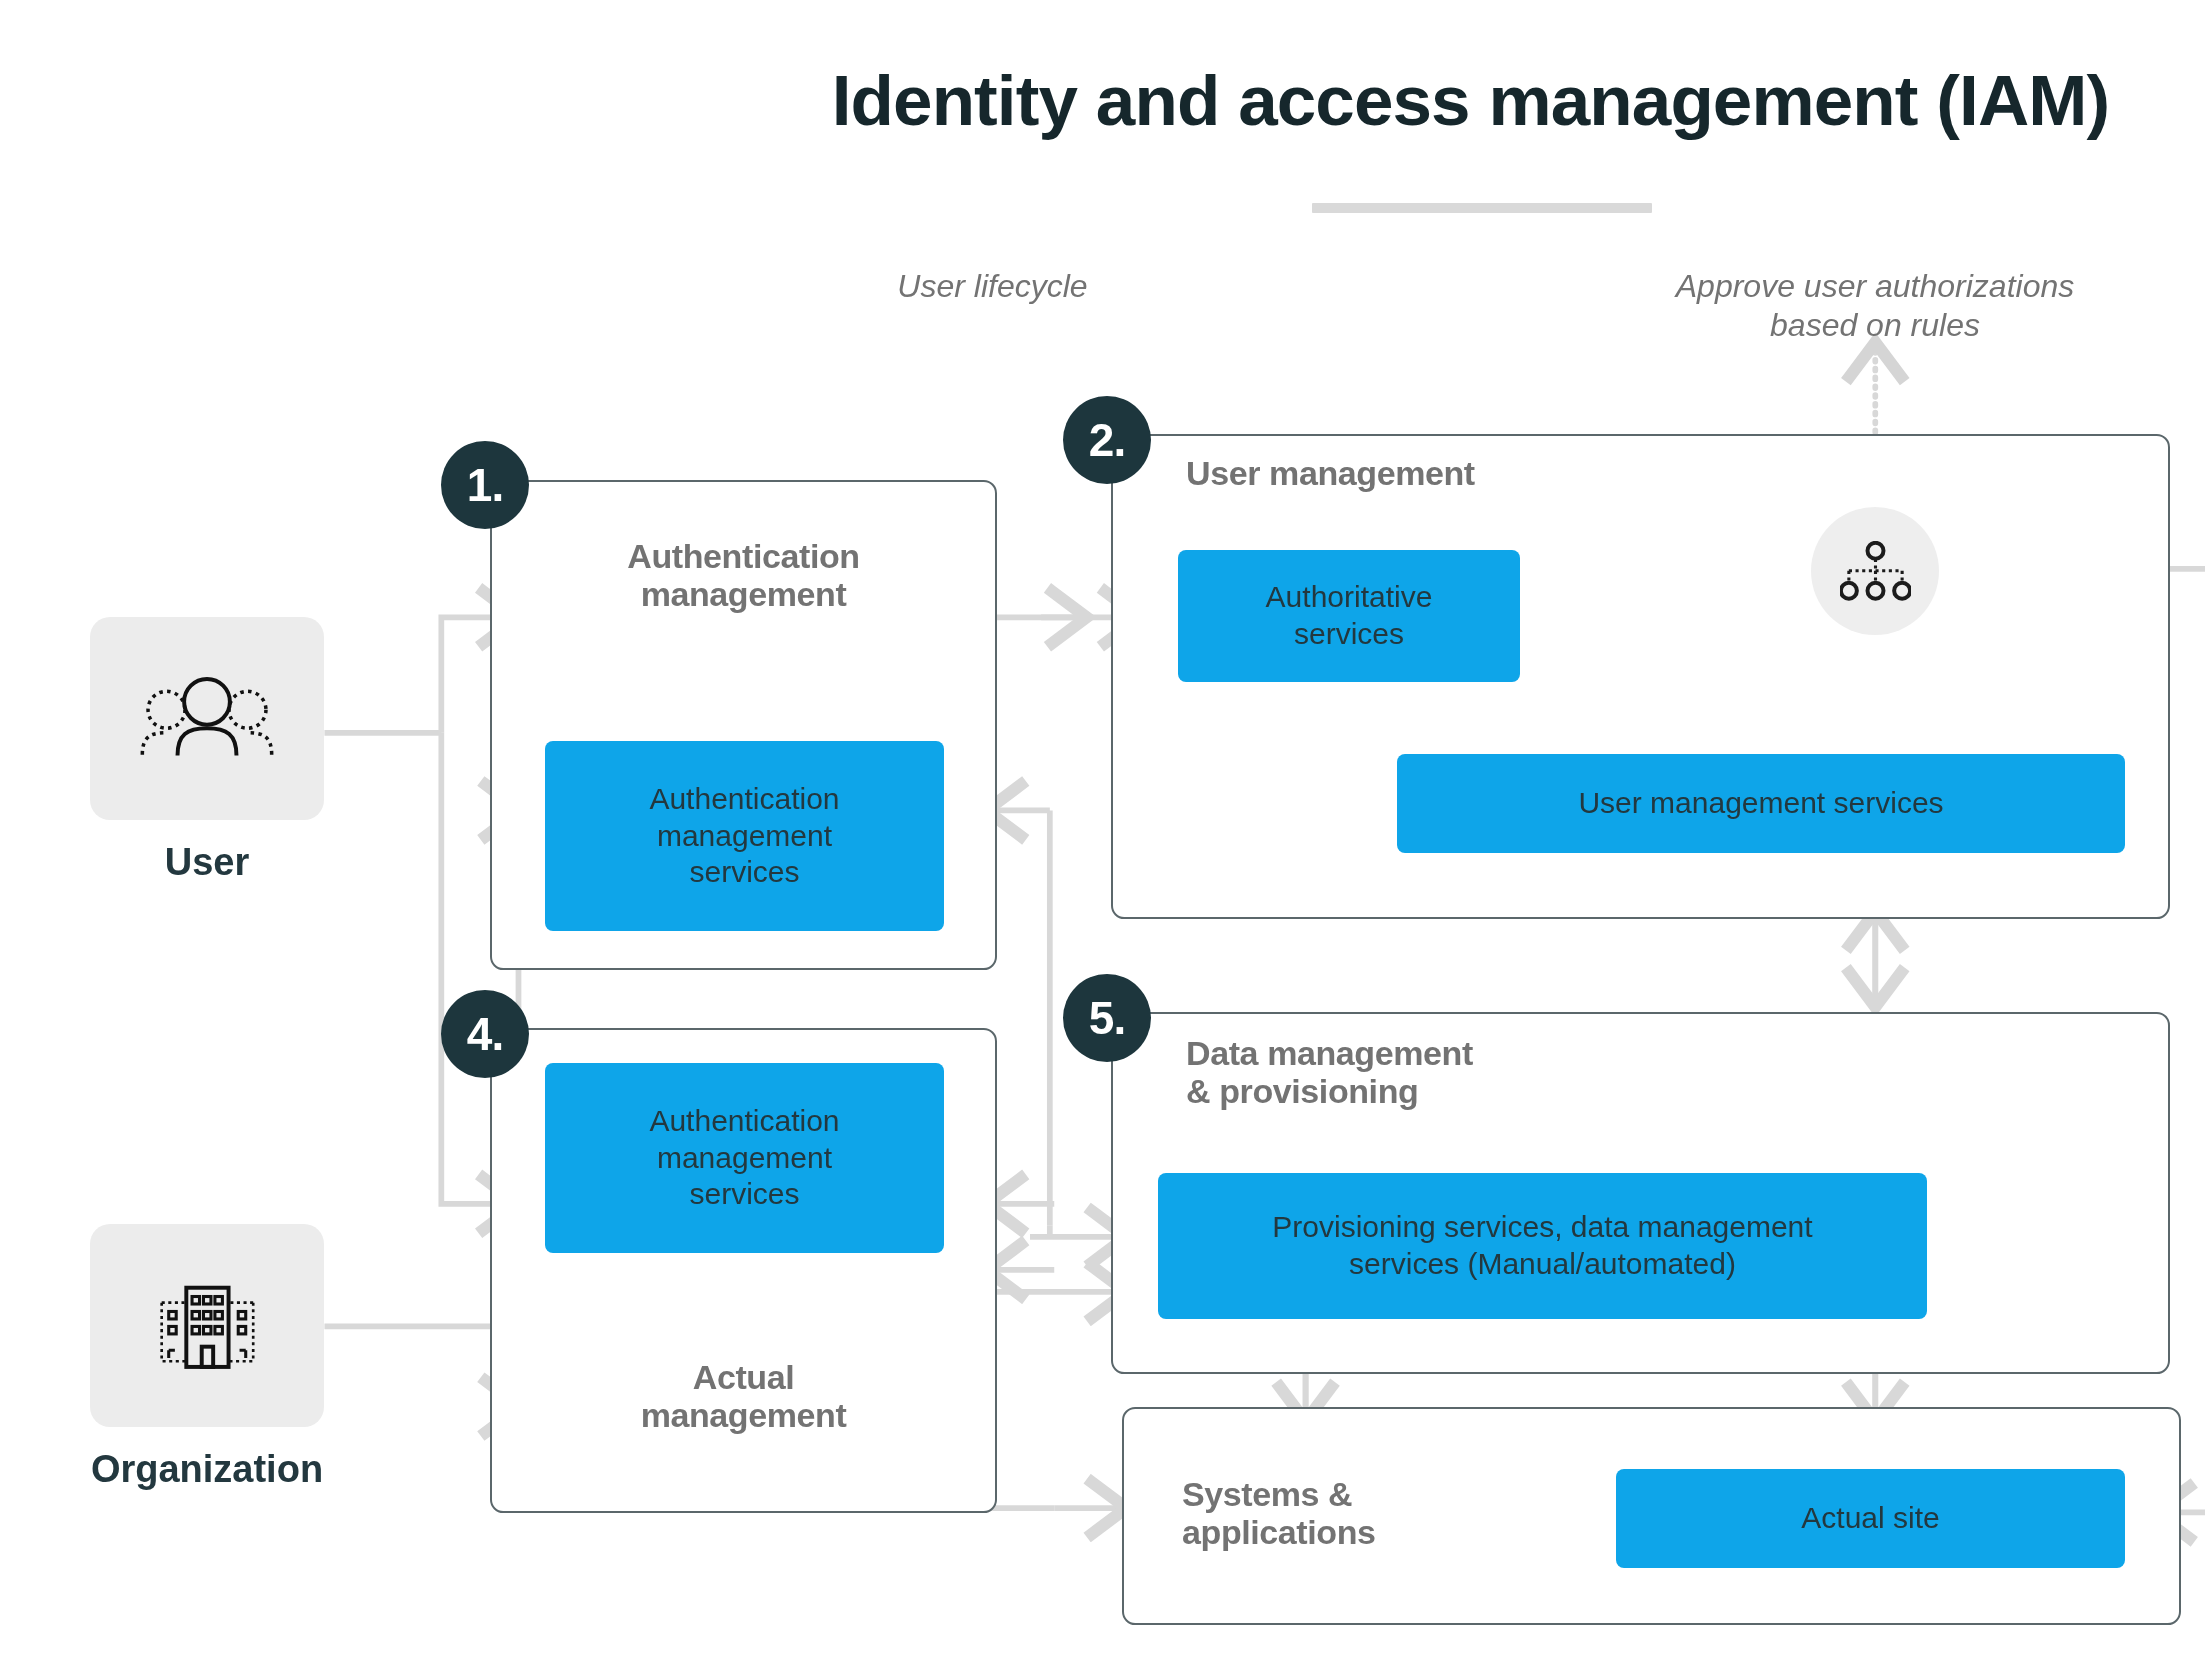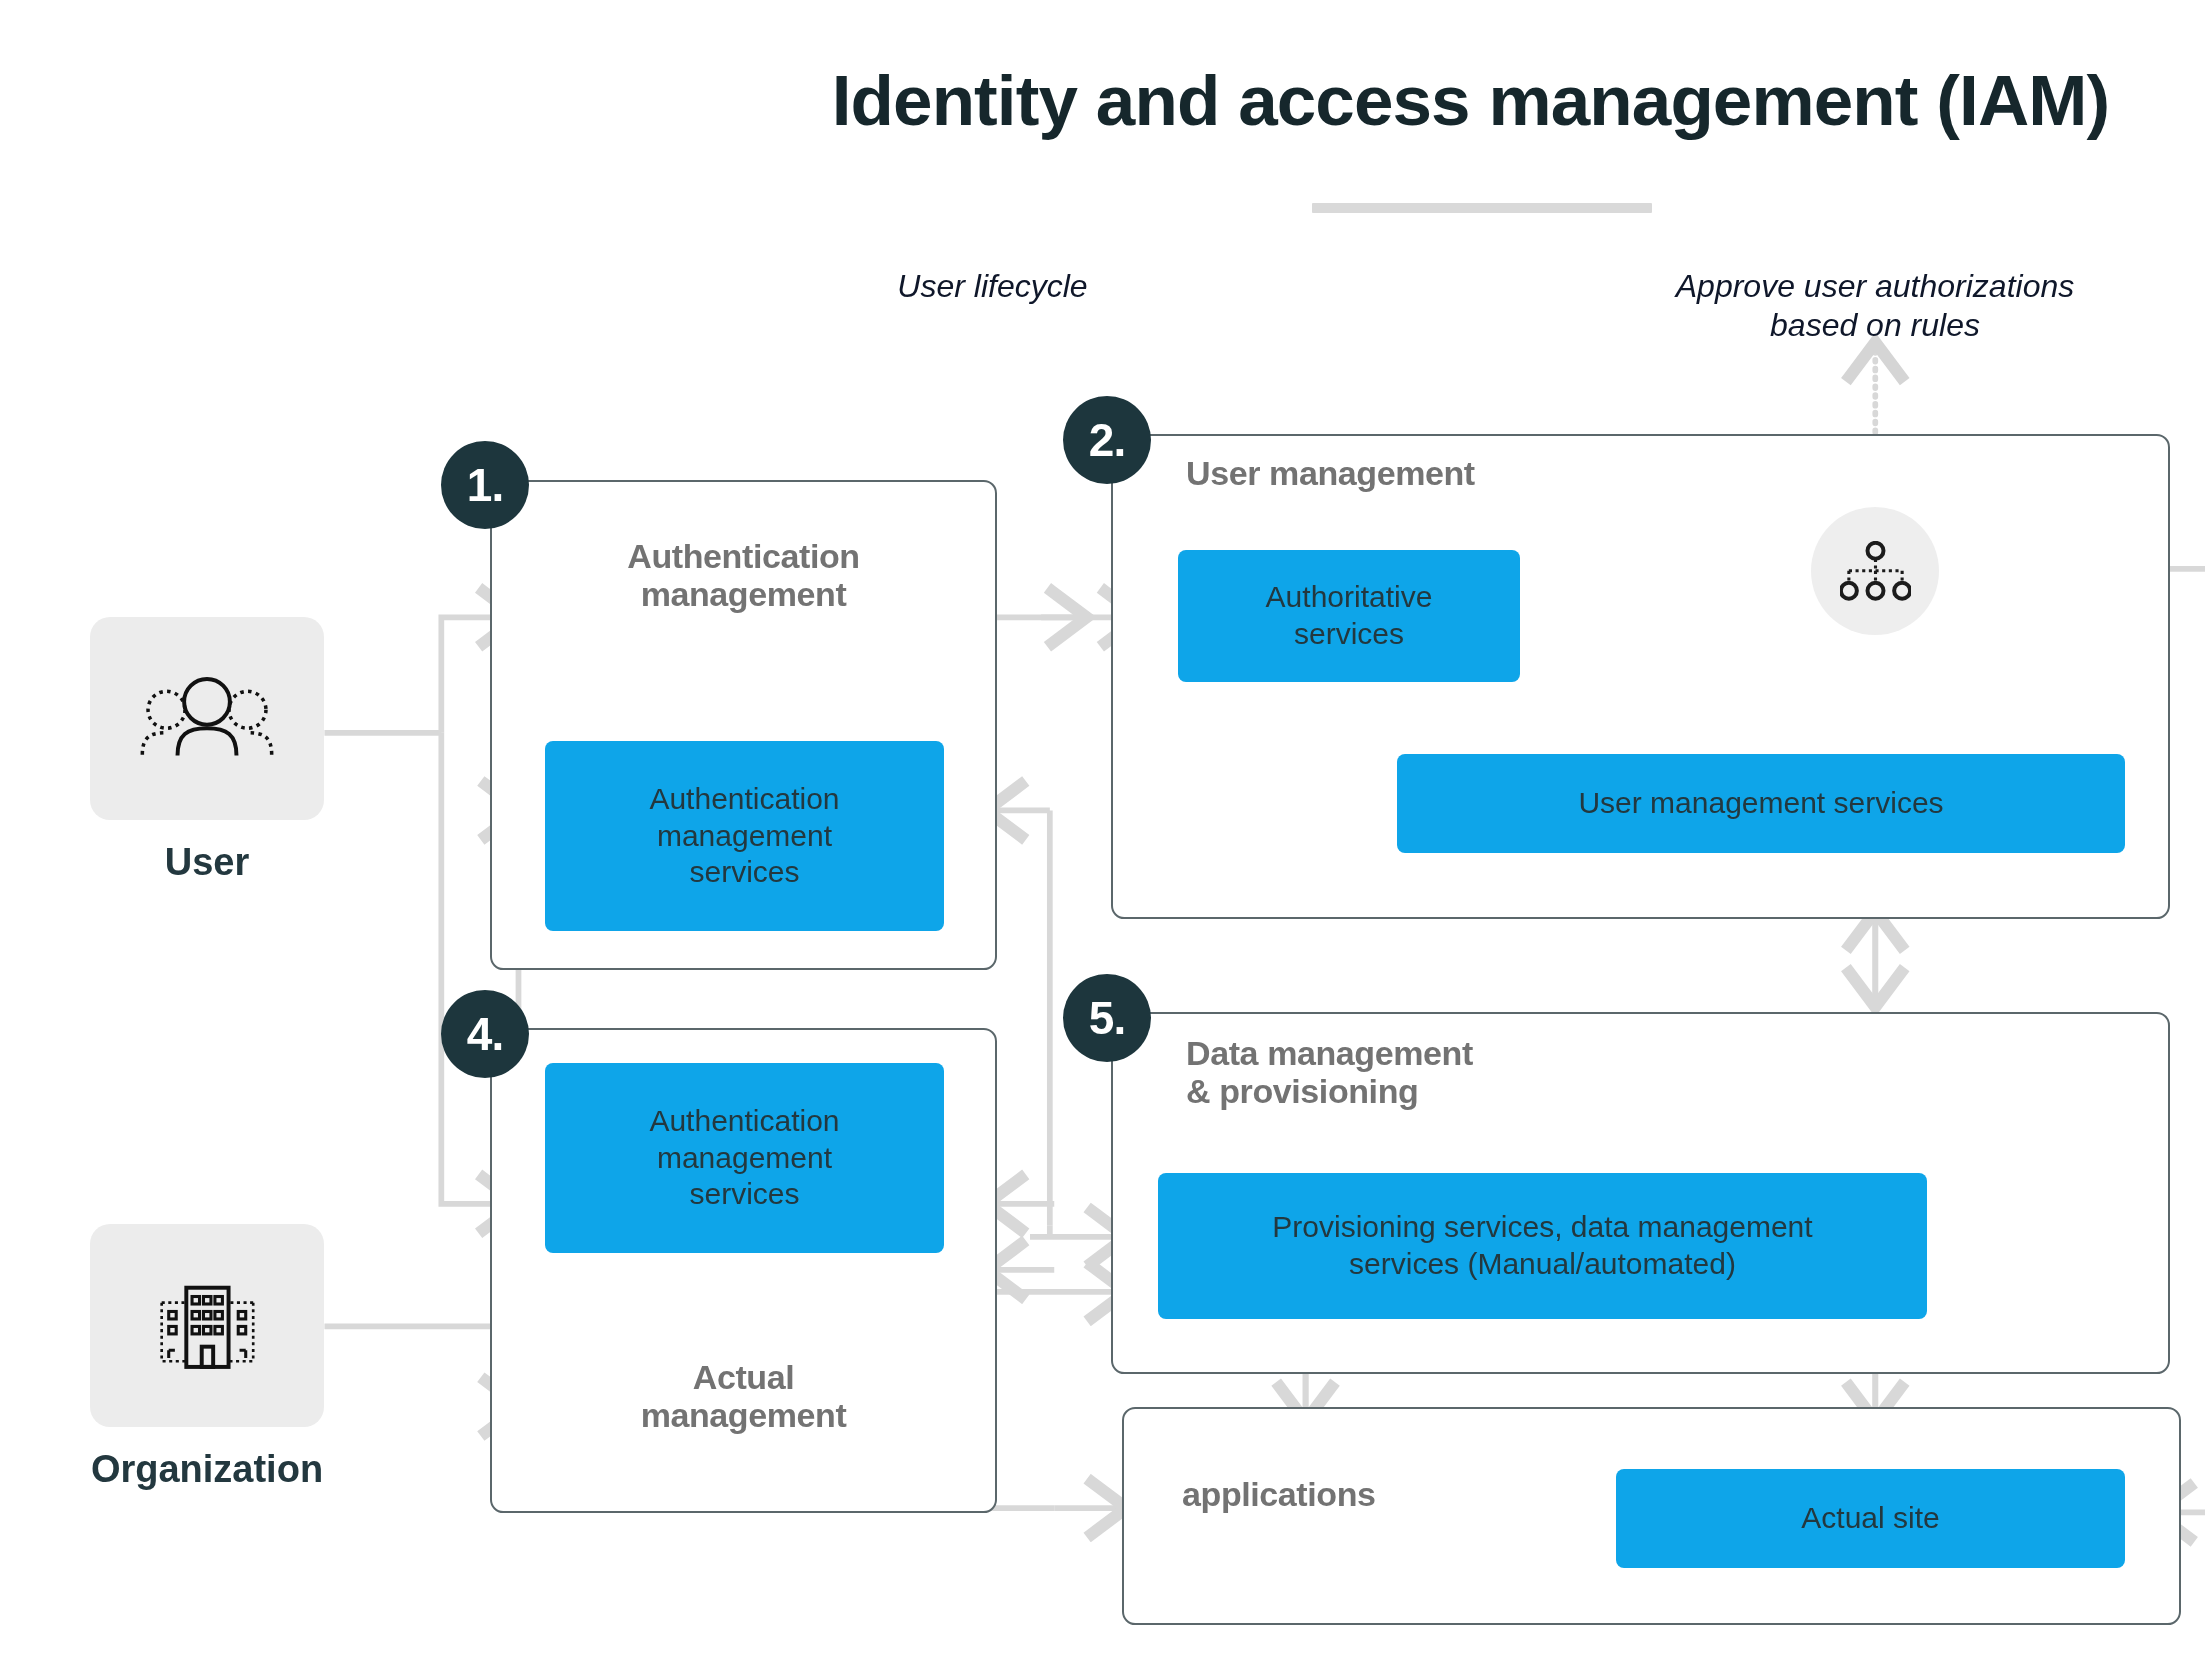--- a/index.html
+++ b/index.html
@@ -59,21 +59,21 @@
   
   .chip{
     position:absolute;background:#0ea5e9;border-radius:8px;
     display:flex;align-items:center;justify-content:center;
     text-align:center;color:#23383f;line-height:1.22;
     box-sizing:border-box;padding:4.4px 11.5px;
   }
 
   
   .anno{
-    position:absolute;font-style:italic;color:#0f172a;
+    position:absolute;font-style:italic;color:#737373;
     font-size:32px;line-height:1.22;text-align:center;
   }
 
   
   .hier{
     position:absolute;width:128px;height:128px;border-radius:50%;
     background:#eeeeee;display:flex;align-items:center;justify-content:center;
     z-index:12;
   }
 </style>
@@ -287,18 +287,19 @@
   </div>
   <div class="chip" style="left:1158px;top:1173px;width:769px;height:146px;font-size:30px;">
     <div>
       <div>Provisioning services, data management</div>
       <div>services (Manual/automated)</div>
     </div>
   </div>
 
   <div class="gbox" style="left:1122px;top:1407px;width:1059px;height:218px;"></div>
   <div class="gtitle" style="left:1182px;top:1475px;width:485px;font-size:34px;">
+    <div>Systems &amp;</div>
     <div>applications</div>
   </div>
   <div class="chip" style="left:1616px;top:1469px;width:509px;height:99px;font-size:30px;">Actual site</div>
 
 </div>
 
 
 </body></html>

